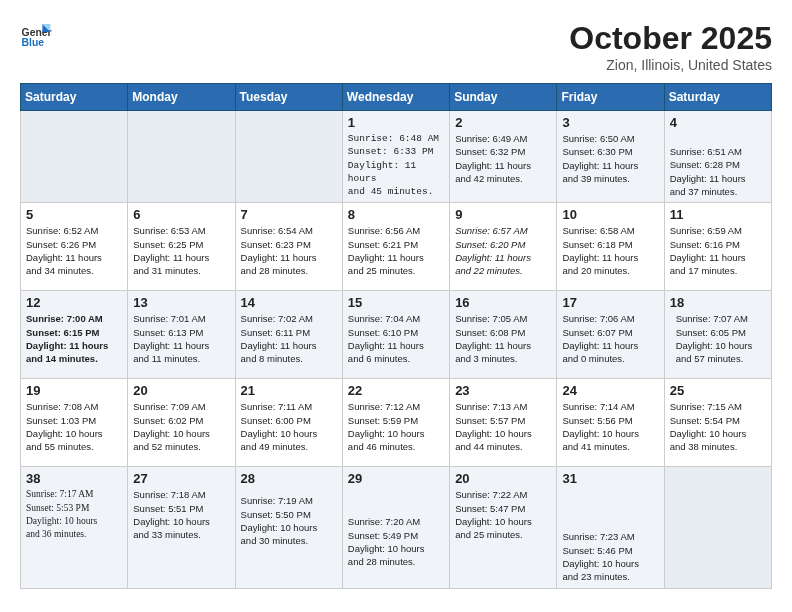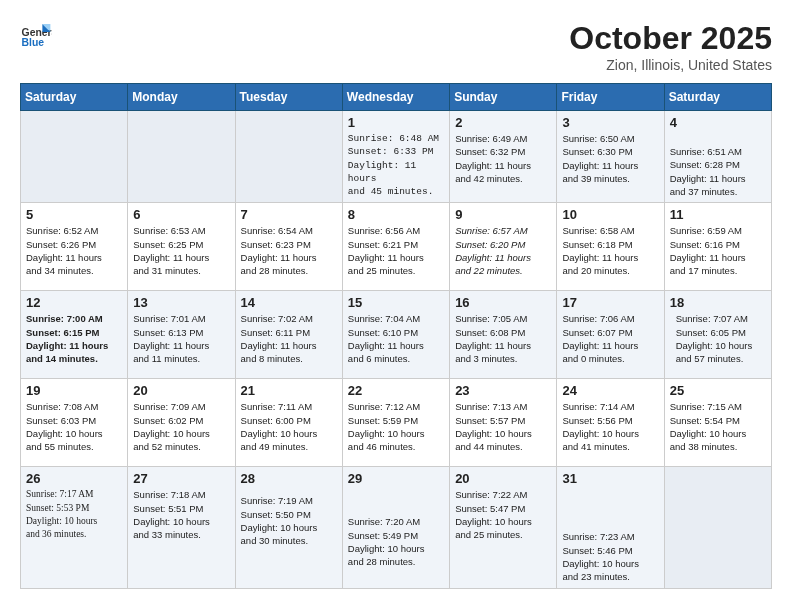--- a/index.html
+++ b/index.html
@@ -243,21 +243,21 @@
           <div class="day-info" style="white-space: pre-line; margin-left: 6px;">Sunrise: 7:07 AM
 Sunset: 6:05 PM
 Daylight: 10 hours
 and 57 minutes.</div>
         </td>
       </tr>
       <tr>
         <td>
           <span class="day-number">19</span>
           <div class="day-info" style="white-space: pre-line;">Sunrise: 7:08 AM
-Sunset: 6:03 PM
+Sunset: 1:03 PM
 Daylight: 10 hours
 and 55 minutes.</div>
         </td>
         <td>
           <span class="day-number">20</span>
           <div class="day-info" style="white-space: pre-line;">Sunrise: 7:09 AM
 Sunset: 6:02 PM
 Daylight: 10 hours
 and 52 minutes.</div>
         </td>
@@ -292,21 +292,21 @@
         <td>
           <span class="day-number">25</span>
           <div class="day-info" style="white-space: pre-line;">Sunrise: 7:15 AM
 Sunset: 5:54 PM
 Daylight: 10 hours
 and 38 minutes.</div>
         </td>
       </tr>
       <tr>
         <td>
-          <span class="day-number">26</span>
+          <span class="day-number">38</span>
           <div class="day-info" style="white-space: pre-line; font-family: Liberation Serif, serif;">Sunrise: 7:17 AM
 Sunset: 5:53 PM
 Daylight: 10 hours
 and 36 minutes.</div>
         </td>
         <td>
           <span class="day-number">27</span>
           <div class="day-info" style="white-space: pre-line;">Sunrise: 7:18 AM
 Sunset: 5:51 PM
 Daylight: 10 hours

